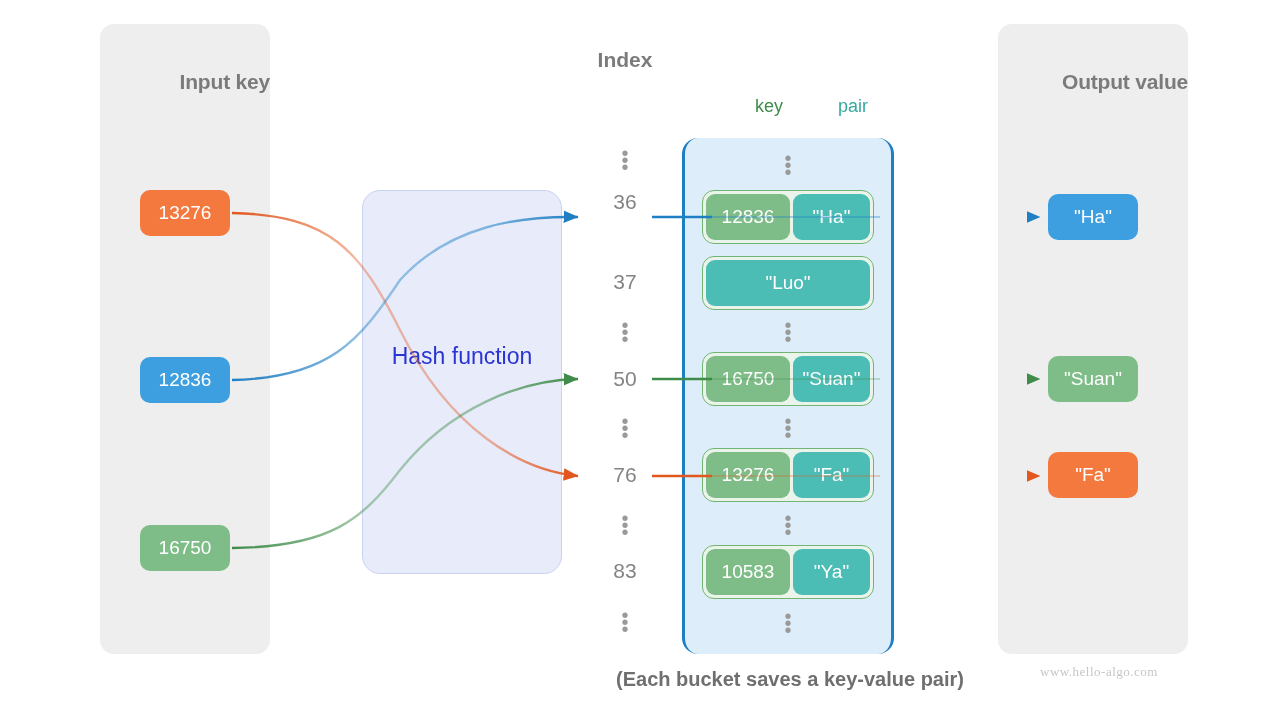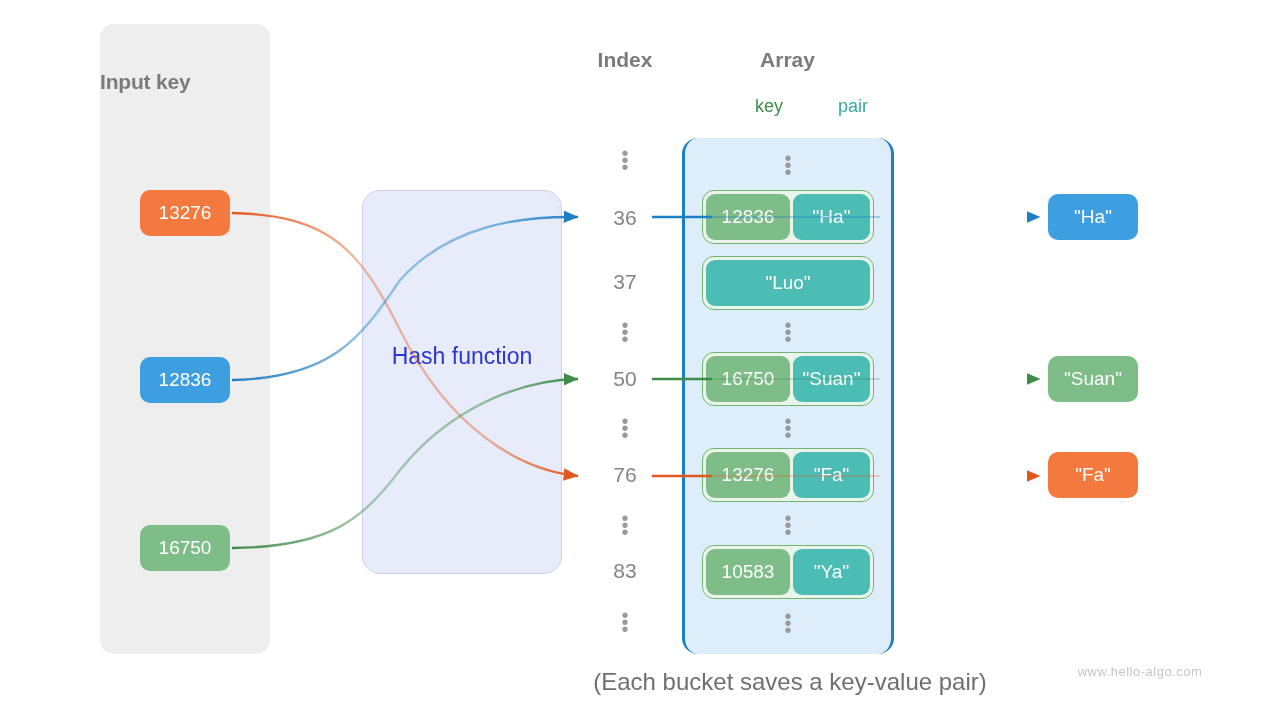--- a/index.html
+++ b/index.html
@@ -23,21 +23,21 @@
     background: #eeeeee;
     border-radius: 14px;
   }
   #input-panel  { left: 100px; top: 24px; width: 170px; height: 630px; }
   #output-panel { left: 998px; top: 24px; width: 190px; height: 630px; }
 
   .panel-title {
     position: absolute;
     top: 46px;
     width: 100%;
-    text-align: left;
+    text-align: right;
     font-size: 21px;
     font-weight: bold;
     color: #7b7b7b;
     letter-spacing: -0.2px;
   }
 
   
   #hash-box {
     position: absolute;
     left: 362px; top: 190px;
@@ -161,62 +161,65 @@
     width: 1280px; height: 720px;
     pointer-events: none;
   }
 
   
   #caption {
     position: absolute;
     left: 560px; top: 668px;
     width: 460px;
     text-align: center;
-    font-size: 24px;
+    font-size: 20px;
     color: #6f6f6f;
+    font-weight: bold;
   }
   #watermark {
     position: absolute;
     left: 1040px; top: 664px;
     width: 200px;
-    text-align: center;
-    font-family: Liberation Sans, sans-serif;
+    text-align: left;
+    font-family: Liberation Serif, serif;
     font-size: 13px;
     color: #c6c6c6;
     letter-spacing: 0.5px;
   }
 </style>
 </head>
 <body>
 
 <div id="stage">
 
   <div class="gray-panel" id="input-panel">
     <div class="panel-title">Input key</div>
   </div>
 
+  <div class="gray-panel" id="output-panel">
+    <div class="panel-title">Output value</div>
+  </div>
 
   <div id="hash-box">
     <div class="hash-label" id="hash-title">Hash function</div>
   </div>
 
   <div class="col-heading" id="heading-index">Index</div>
-  <div class="col-heading" id="heading-array">Array</div>
   <div class="kv-heading" id="heading-key">key</div>
   <div class="kv-heading" id="heading-value">pair</div>
 
   <div id="array-box"></div>
 
   <div id="index-layer">
       <div class="dots-cell" style="left: 585px; top: 150px;">
         <span>•</span>
         <span>•</span>
         <span>•</span>
       </div>
-      <div class="index-cell" style="left: 585px; top: 206px;">36</div>
+      <div class="index-cell" style="left: 585px; top: 190px;">36</div>
       <div class="index-cell" style="left: 585px; top: 270px;">37</div>
       <div class="dots-cell" style="left: 585px; top: 322px;">
         <span>•</span>
         <span>•</span>
         <span>•</span>
       </div>
       <div class="index-cell" style="left: 585px; top: 367px;">50</div>
       <div class="dots-cell" style="left: 585px; top: 418px;">
         <span>•</span>
         <span>•</span>

